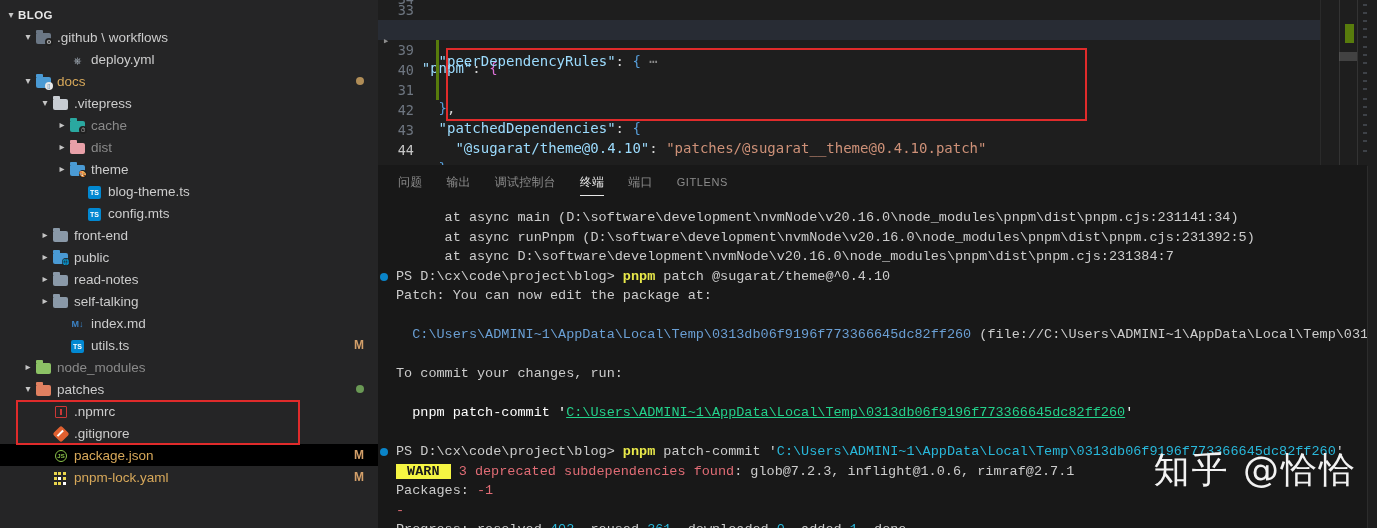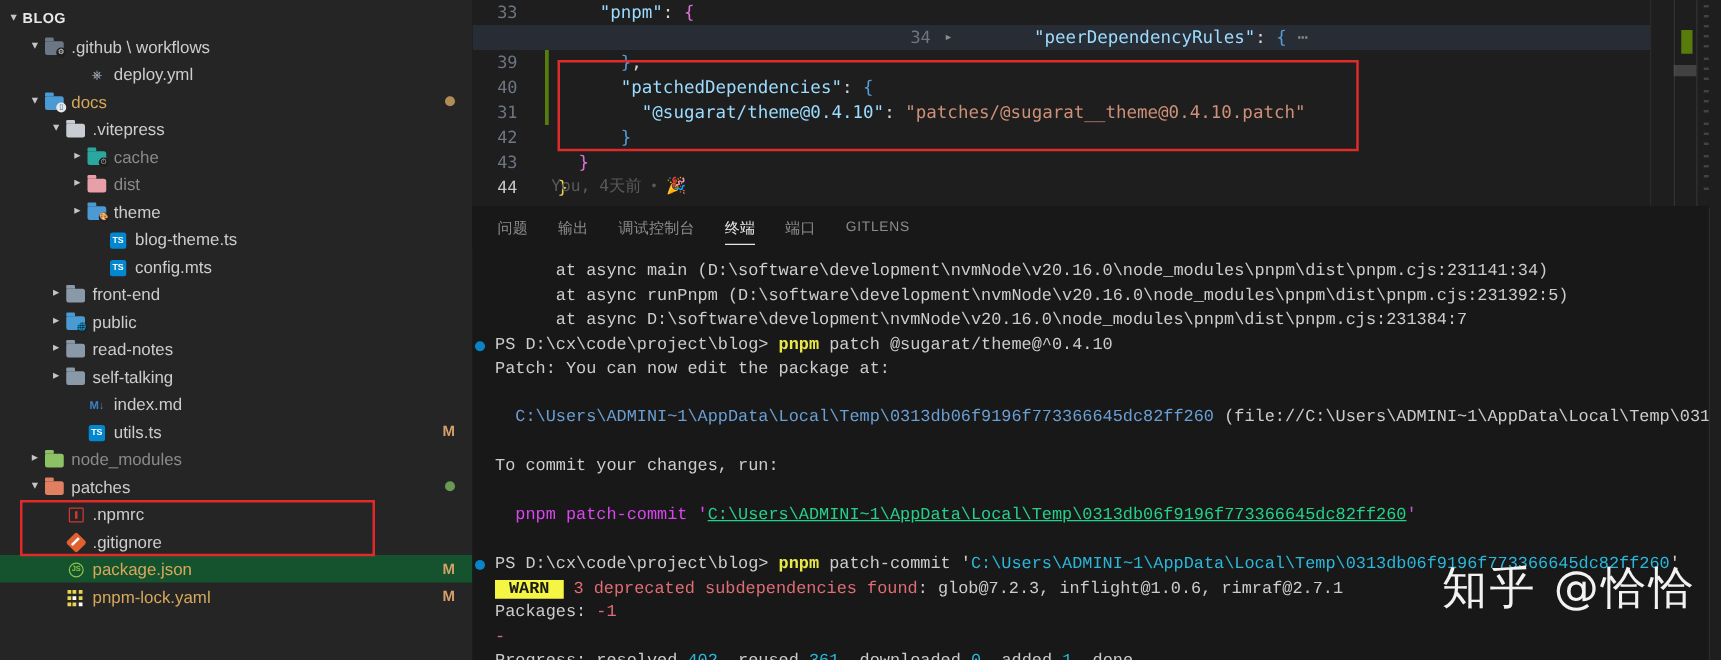--- a/index.html
+++ b/index.html
@@ -29,21 +29,21 @@
   .tree-row {
     position: relative;
     height: 22px;
     display: flex;
     align-items: center;
     font-size: 13.5px;
     color: #cfcfcf;
     white-space: nowrap;
     padding-right: 6px;
   }
-  .tree-row.selected { background: #14532d; }
+  .tree-row.selected { background: #000000; }
   .twisty {
     width: 14px; flex: 0 0 14px;
     text-align: center;
     font-size: 10px;
     color: #c5c5c5;
     line-height: 1;
   }
   .spacer { flex: 0 0 auto; }
   .ficon {
     width: 17px; flex: 0 0 17px;
@@ -173,20 +173,21 @@
     overflow:hidden;
     font-family: "DejaVu Sans Mono", monospace;
     font-size: 14px;
   }
   .code-line {
     position:relative;
     height: 20px;
     line-height: 20px;
     display:flex;
     white-space: pre;
+    flex-direction: column;
   }
   .code-line.hl { background:#282c34;justify-content:center; }
   .ln {
     width: 42px; flex:0 0 42px;
     text-align: right;
     padding-right: 6px;
     color:#6e7681;
     font-size: 13.5px;
   }
   .ln.cur { color:#c6c6c6; }
@@ -291,21 +292,21 @@
     padding: 8px 0 0 18px;
     white-space: pre;
   }
   #terminal .tline { height:19.5px; position:relative; }
   .ps-dot {
     position:absolute; left:-16px; top:6px;
     width:8px; height:8px; border-radius:50%; background:#0a84c8;
   }
   .g-cmd   { color:#e8e84a; font-weight:bold; }
   .g-link  { color:#6a9fd4; }
-  .g-green { color:#d946ef; }
+  .g-green { color:#ffffff; }
   .g-greenl{ color:#23d18b; text-decoration:underline; }
   .g-red   { color:#e06c75; }
   .g-cyan  { color:#29b8db; }
   .g-white { color:#cccccc; }
   .g-warn  {
     background:#f5f543; color:#1a1a1a; font-weight:bold;
     padding: 0 3px;
   }
 
   #watermark {

